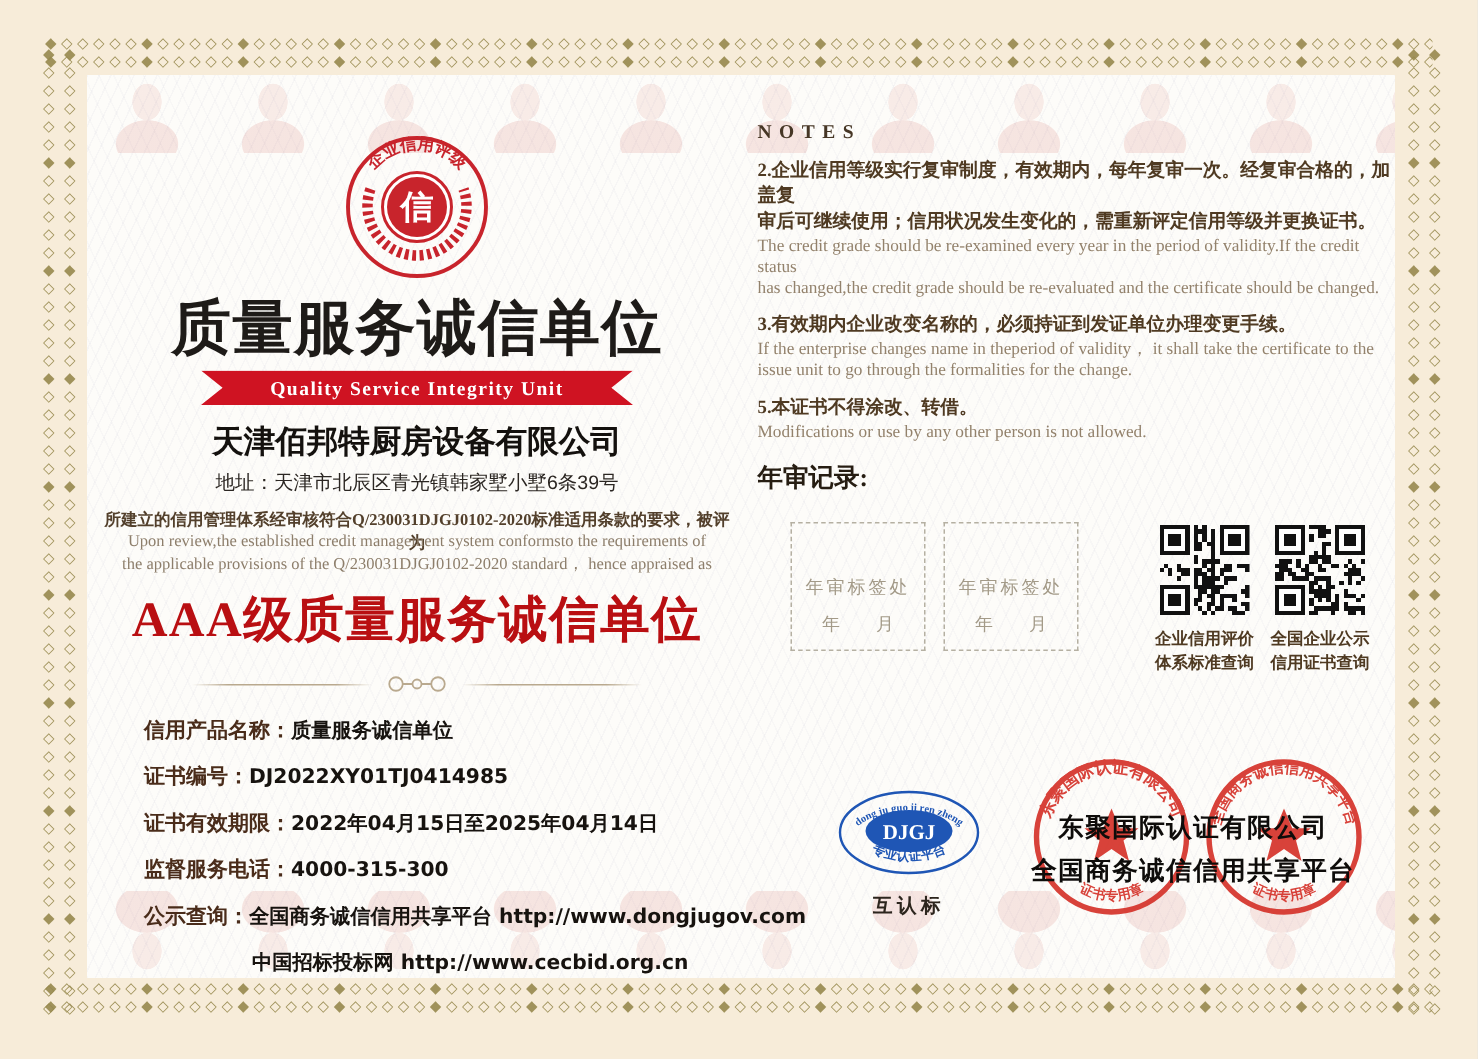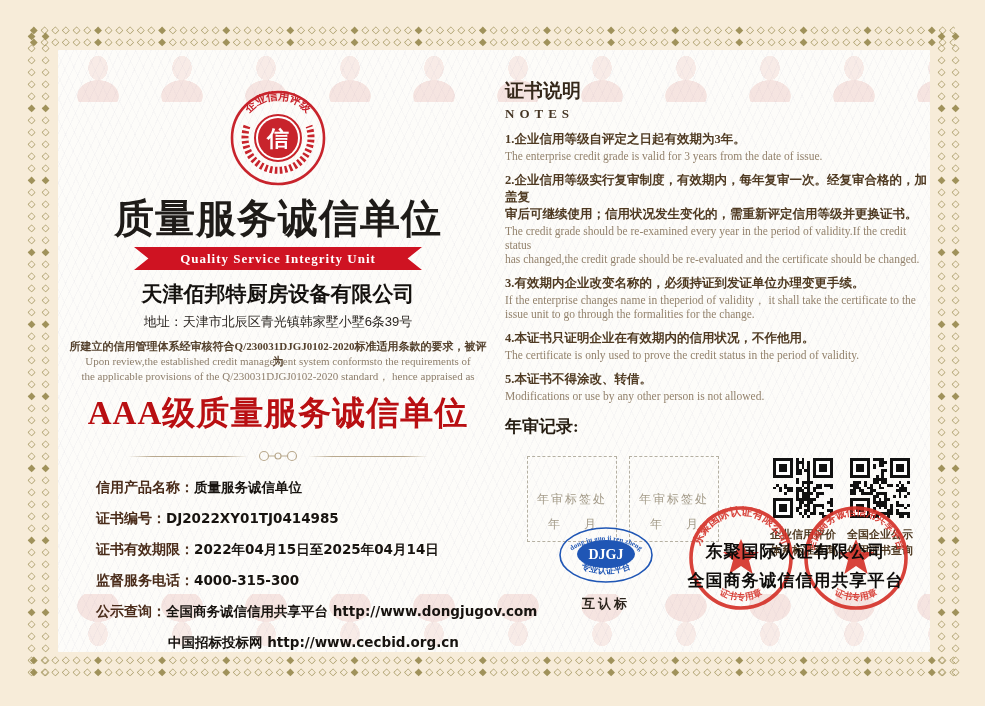--- a/index.html
+++ b/index.html
@@ -172,41 +172,32 @@
         <div class="frow"><span class="lab">信用产品名称：</span><span class="val">质量服务诚信单位</span></div>
         <div class="frow"><span class="lab">证书编号：</span><span class="val">DJ2022XY01TJ0414985</span></div>
         <div class="frow"><span class="lab">证书有效期限：</span><span class="val">2022年04月15日至2025年04月14日</span></div>
         <div class="frow"><span class="lab">监督服务电话：</span><span class="val">4000-315-300</span></div>
         <div class="frow"><span class="lab">公示查询：</span><span class="val">全国商务诚信信用共享平台  http://www.dongjugov.com</span></div>
         <div class="frow cont"><span class="val">中国招标投标网  http://www.cecbid.org.cn</span></div>
       </div>
     </div>
 
     <div class="rightcol">
-      <div class="notes-title">证书说明</div>
       <div class="notes-sub">NOTES</div>
 
-      <div class="note">
-        <div class="cn">1.企业信用等级自评定之日起有效期为3年。</div>
-        <div class="en">The enterprise credit grade is valid for 3 years from the date of issue.</div>
-      </div>
       <div class="note">
         <div class="cn">2.企业信用等级实行复审制度，有效期内，每年复审一次。经复审合格的，加盖复
 审后可继续使用；信用状况发生变化的，需重新评定信用等级并更换证书。</div>
         <div class="en">The credit grade should be re-examined every year in the period of validity.If the credit status
 has changed,the credit grade should be re-evaluated and the certificate should be  changed.</div>
       </div>
       <div class="note">
         <div class="cn">3.有效期内企业改变名称的，必须持证到发证单位办理变更手续。</div>
         <div class="en">If the enterprise changes name in theperiod of validity， it shall take the certificate to the
 issue unit to go through the formalities for the change.</div>
-      </div>
-      <div class="note">
-        <div class="cn">4.本证书只证明企业在有效期内的信用状况，不作他用。</div>
-        <div class="en">The certificate is only used to prove the credit status in the period of validity.</div>
       </div>
       <div class="note">
         <div class="cn">5.本证书不得涂改、转借。</div>
         <div class="en">Modifications or use by any other person is not allowed.</div>
       </div>
 
       <div class="ar-title">年审记录:</div>
 
       <div class="review">
         <div class="rbox b1">

